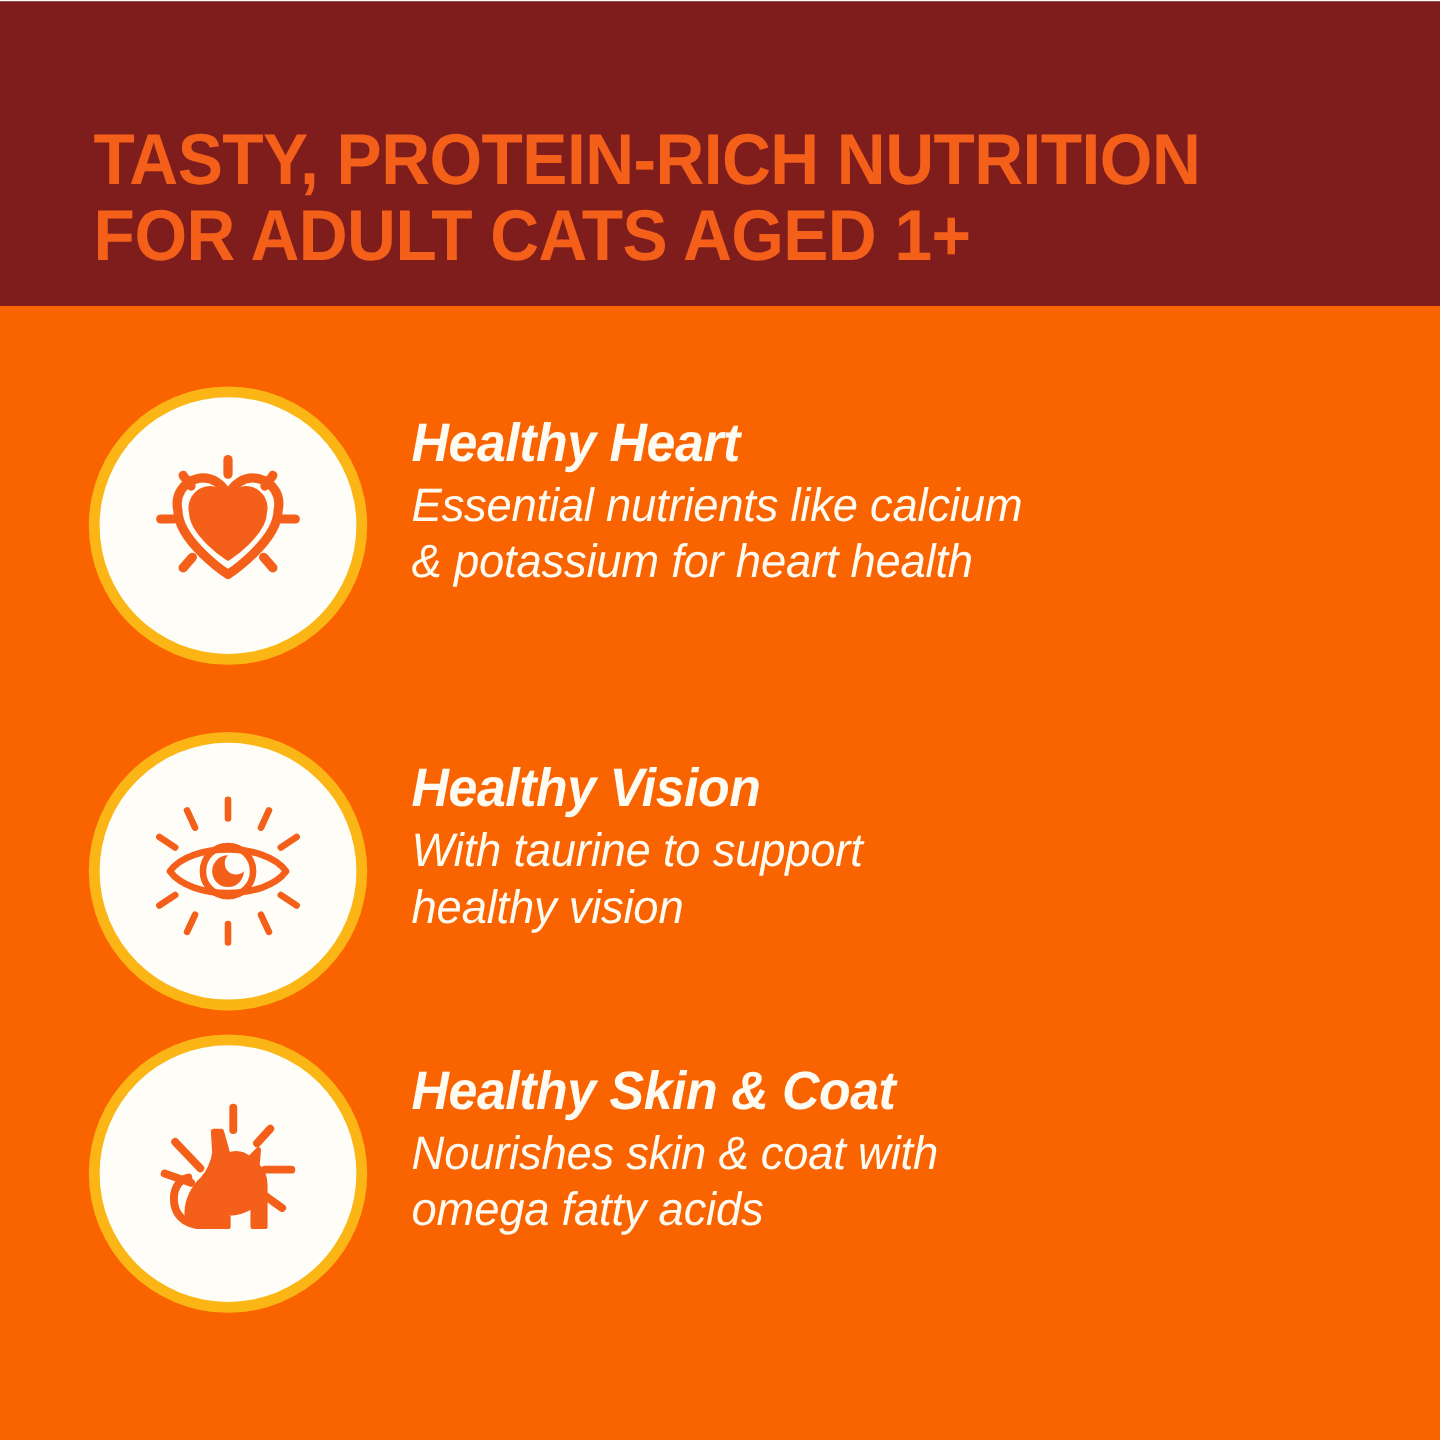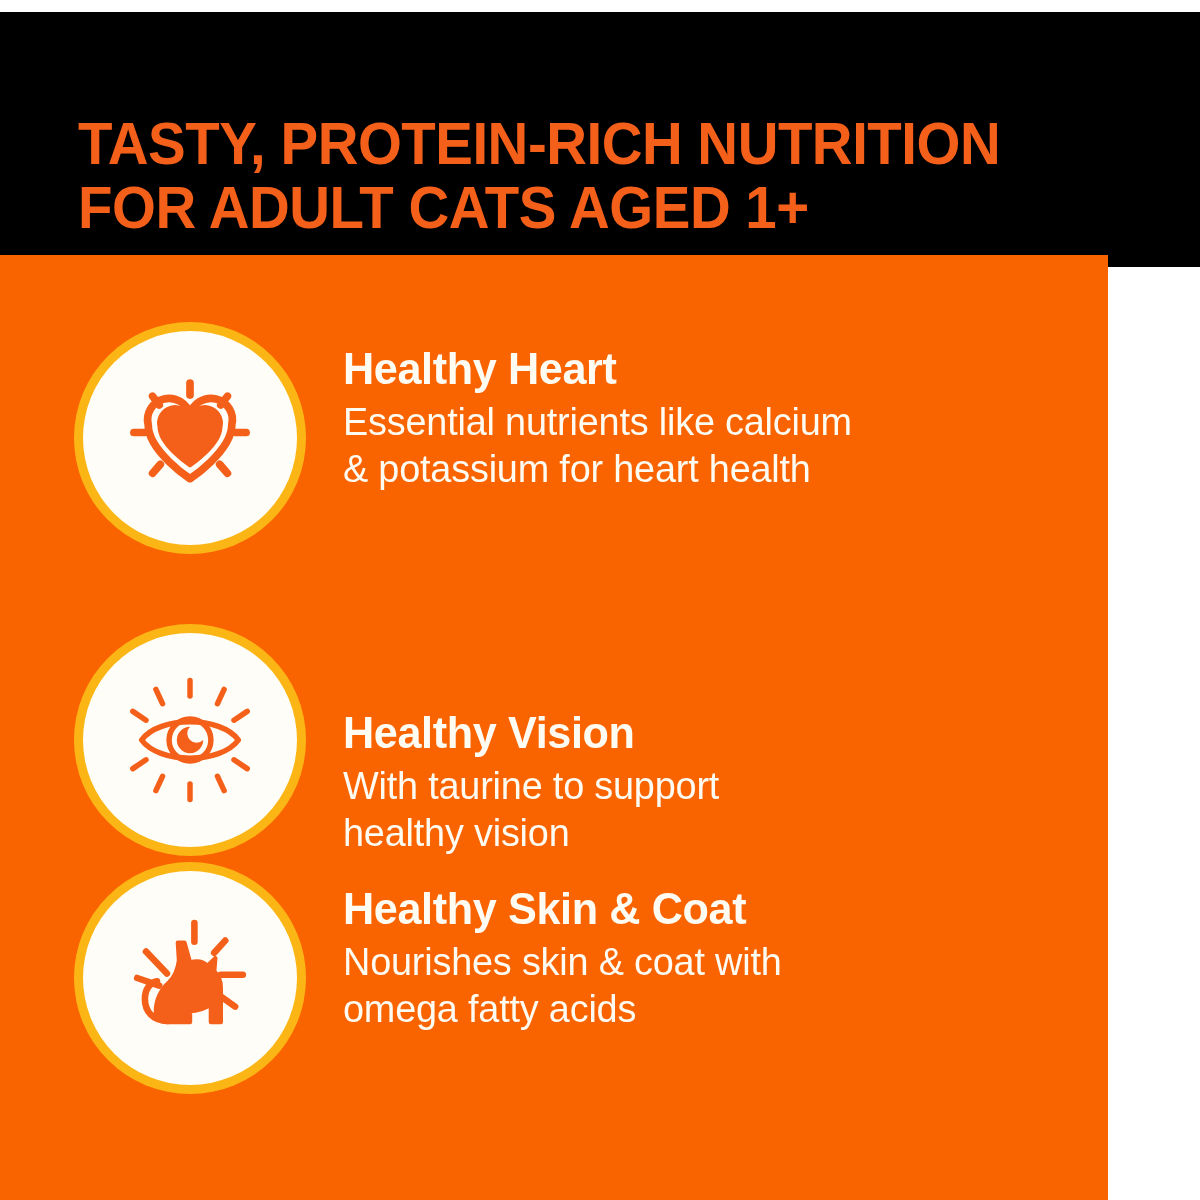--- a/index.html
+++ b/index.html
@@ -18,24 +18,24 @@
     width: 1200px;
     height: 1200px;
     background: #ffffff;
     box-sizing: border-box;
   }
 
   
   .header {
     position: absolute;
     left: 0;
-    top: 12px;
+    top: 1px;
     width: 1200px;
     height: 255px;
-    background: #000000;
+    background: #7f1d1d;
     box-sizing: border-box;
   }
   .headline {
     position: absolute;
     left: 78px;
     top: 60px;
     width: 1060px;
     color: #F4601A;
     font-family: "Liberation Sans", sans-serif;
     font-weight: 700;
@@ -45,34 +45,35 @@
     transform: scaleX(0.94);
     transform-origin: left top;
     white-space: pre-line;
   }
 
   
   .panel {
     position: absolute;
     left: 0;
     top: 255px;
-    width: 1108px;
+    width: 1200px;
     height: 945px;
     background: #FA6400;
+    font-style: italic;
   }
 
   .feature {
     position: absolute;
     left: 0;
     width: 1200px;
     display: flex;
     align-items: flex-start;
   }
   .feature-1 { top: 67px; }
-  .feature-2 { top: 369px; align-items: flex-end; }
+  .feature-2 { top: 355px; }
   .feature-3 { top: 607px; }
 
   .badge {
     position: relative;
     flex: 0 0 auto;
     margin-left: 74px;
     width: 232px;
     height: 232px;
     border-radius: 50%;
     background: #FBB515;

